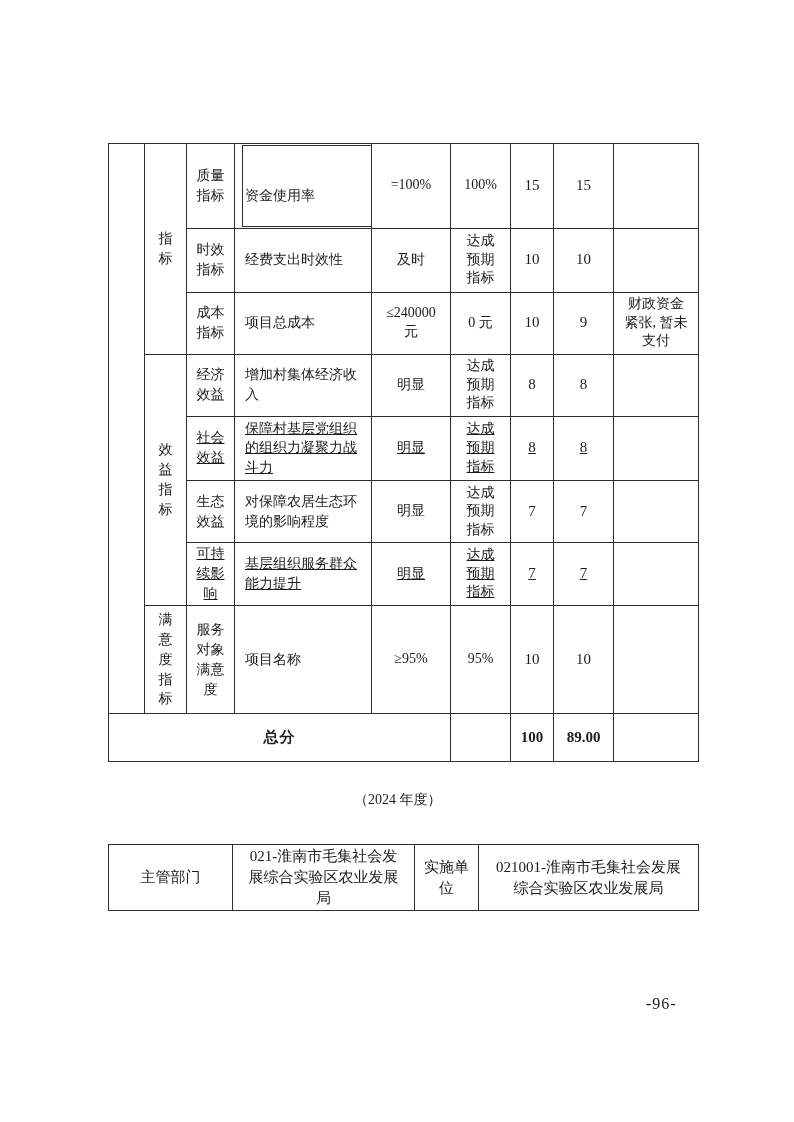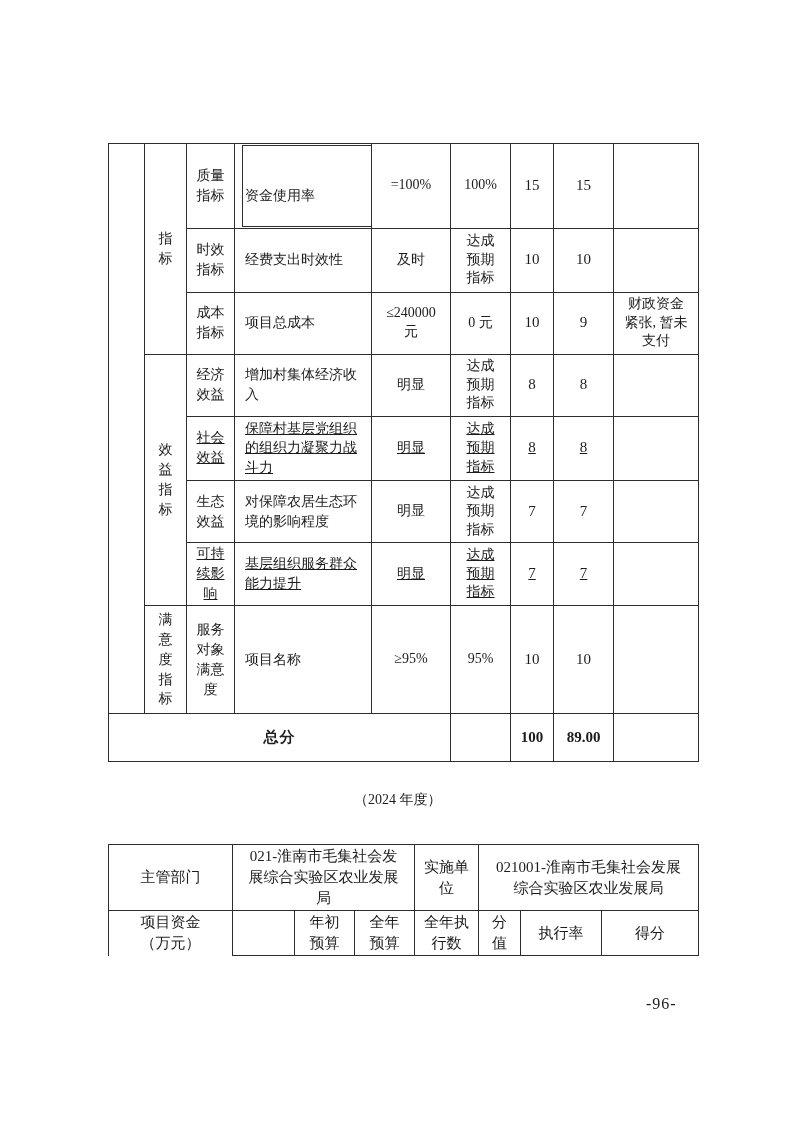--- a/index.html
+++ b/index.html
@@ -221,33 +221,18 @@
       <tr class="t2h2">
         <td>主管部门</td>
         <td colspan="3">021-淮南市毛集社会发
 展综合实验区农业发展
 局</td>
         <td>实施单
 位</td>
         <td colspan="3">021001-淮南市毛集社会发展
 综合实验区农业发展局</td>
       </tr>
-      <tr class="t2h3">
-        <td class="openb">项目资金
-（万元）</td>
-        <td></td>
-        <td>年初
-预算</td>
-        <td>全年
-预算</td>
-        <td>全年执
-行数</td>
-        <td>分
-值</td>
-        <td>执行率</td>
-        <td>得分</td>
-      </tr>
     </tbody>
   </table>
 
   <div class="page-number">-96-</div>
 
 </div>
 
 </body></html>

